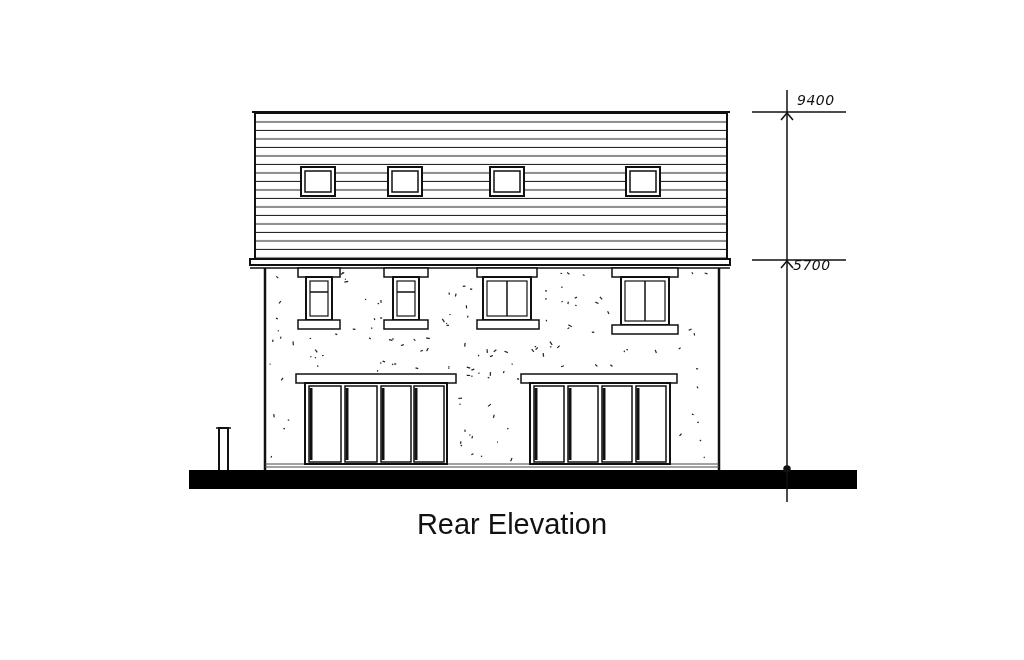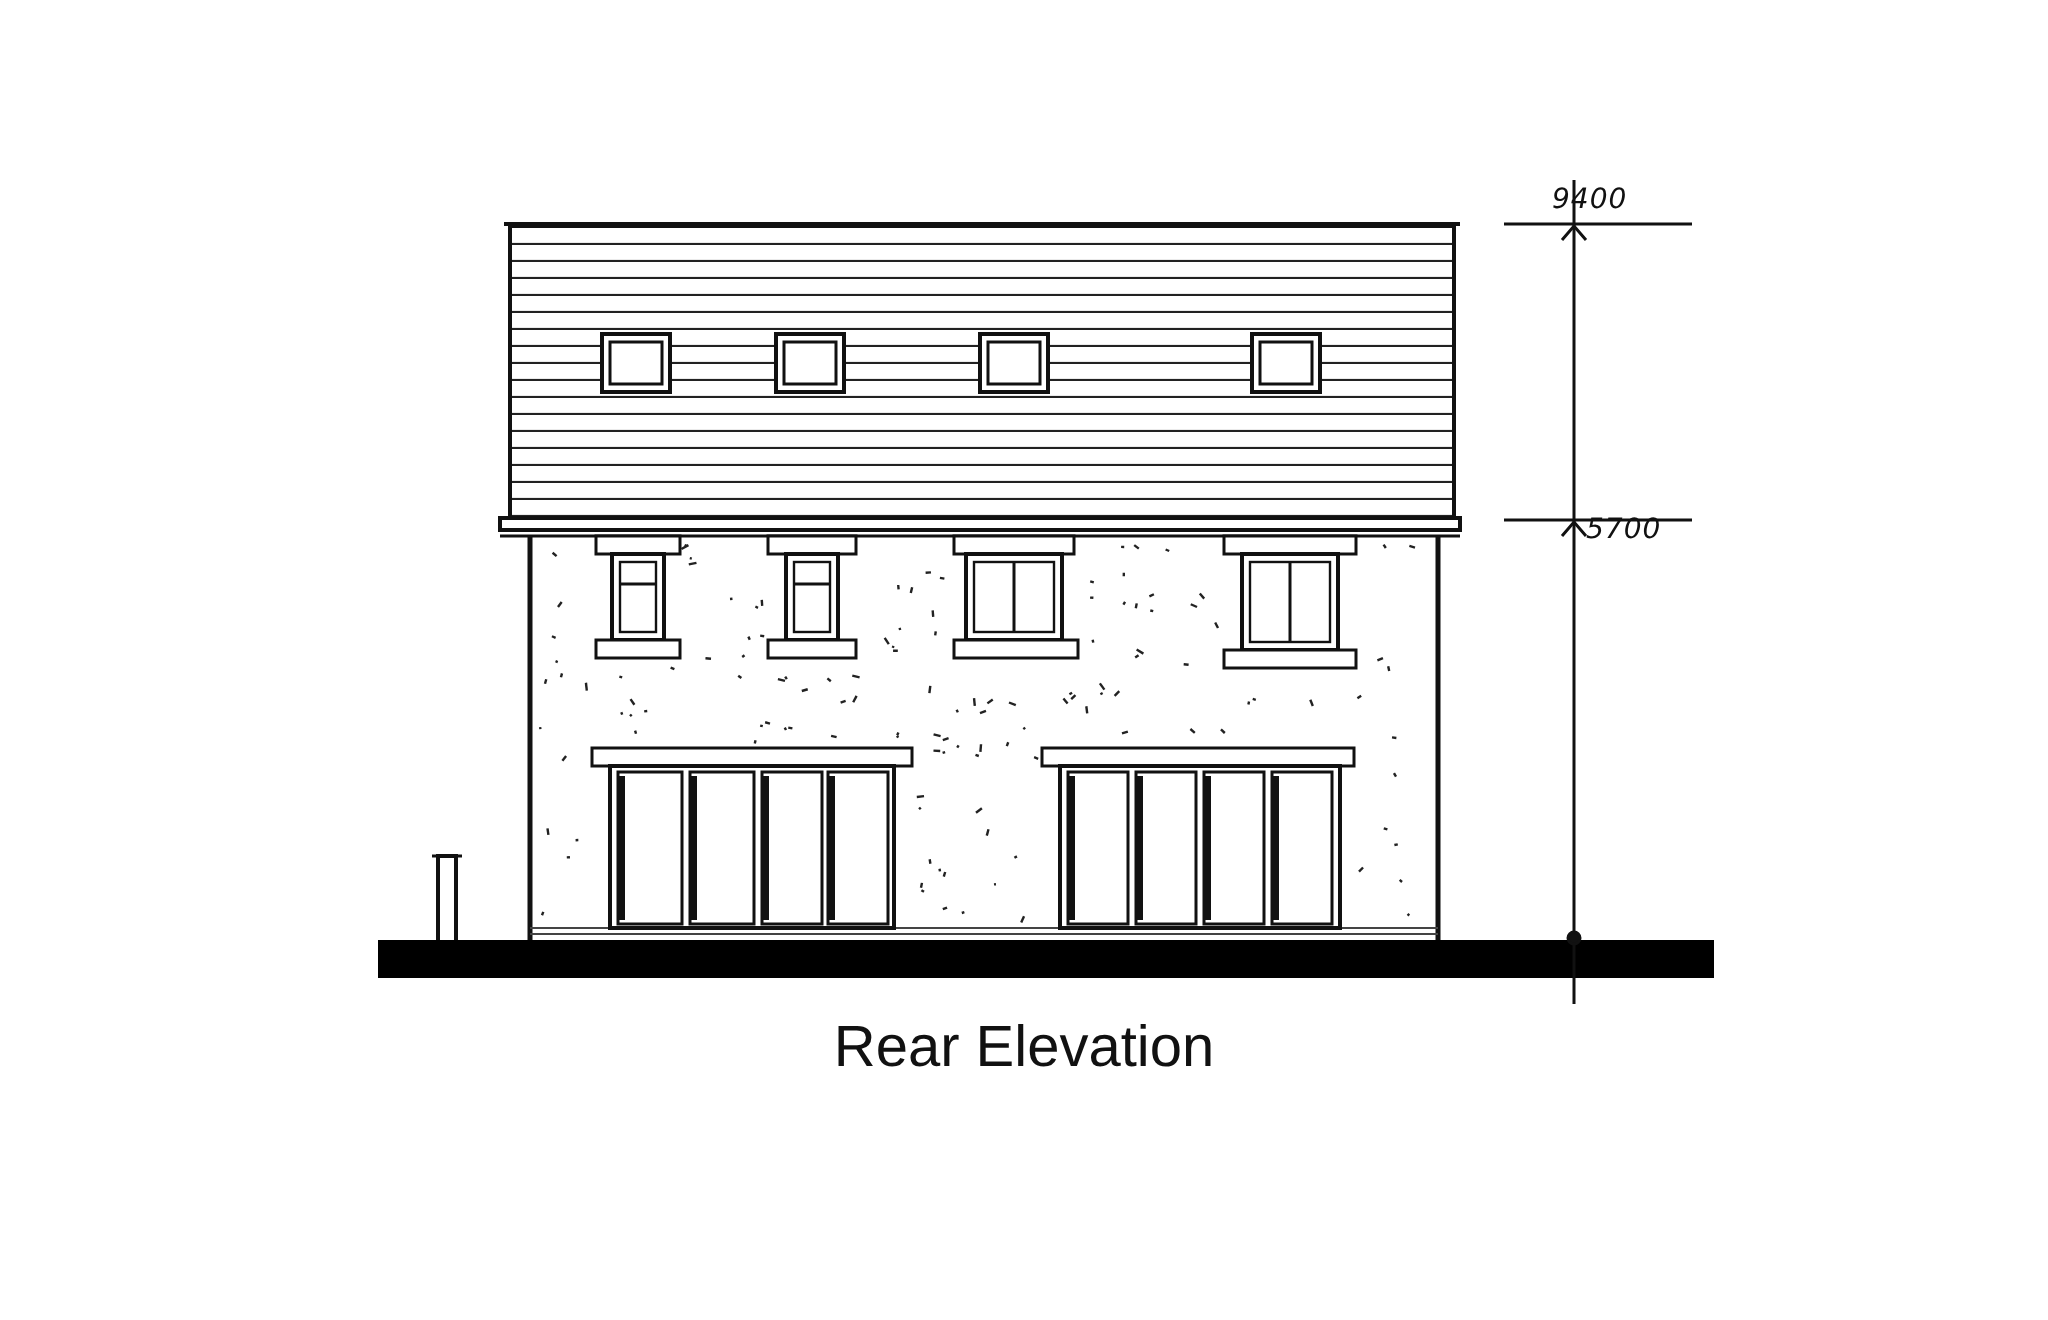--- a/index.html
+++ b/index.html
@@ -254,15 +254,15 @@
   <g stroke="#111" stroke-width="1.5" fill="none">
     <line x1="787" y1="90" x2="787" y2="502"></line>
     <line x1="752" y1="112" x2="846" y2="112"></line>
     <line x1="752" y1="260" x2="846" y2="260"></line>
     <polyline points="781,120 787,113 793,120"></polyline>
     <polyline points="781,268 787,261 793,268"></polyline>
     <circle cx="787" cy="469" r="3" fill="#111"></circle>
   </g>
 </svg>
 
-<div class="dim" style="left:776px; top:92px;">9400</div>
+<div class="dim" style="left:797px; top:92px;">9400</div>
 <div class="dim" style="left:793px; top:257px;">5700</div>
 <div class="caption">Rear Elevation</div>
 
 </body></html>

